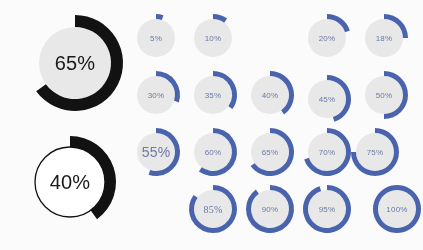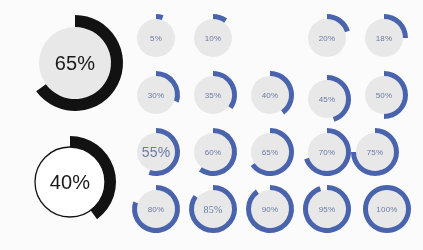--- a/index.html
+++ b/index.html
@@ -132,27 +132,20 @@
       </svg>
       <div class="dlabel" style="font-size: 8px; color: rgb(106, 122, 166);">70%</div>
     </div>
     <div class="donut small" style="left: 348px; top: 125px; width: 54px; height: 54px;">
       <svg width="54" height="54" viewBox="0 0 54 54">
         <circle cx="27" cy="27" r="19" fill="#e8e8e8"></circle>
         <path d="M 27 3 A 24 24 0 1 1 3 27.000000000000004 L 8 27.000000000000004 A 19 19 0 1 0 27 8 Z" fill="#4a63ad"></path>
       </svg>
       <div class="dlabel" style="font-size: 8px; color: rgb(106, 122, 166);">75%</div>
     </div>
-    <div class="donut small" style="left: 129px; top: 182px; width: 54px; height: 54px;">
-      <svg width="54" height="54" viewBox="0 0 54 54">
-        <circle cx="27" cy="27" r="19" fill="#e8e8e8"></circle>
-        <path d="M 27 3 A 24 24 0 1 1 4.174643608916316 19.583592135001254 L 8.929926190392084 21.128677106875994 A 19 19 0 1 0 27 8 Z" fill="#4a63ad"></path>
-      </svg>
-      <div class="dlabel" style="font-size: 8px; color: rgb(106, 122, 166);">80%</div>
-    </div>
     <div class="donut small" style="left: 186px; top: 182px; width: 54px; height: 54px;">
       <svg width="54" height="54" viewBox="0 0 54 54">
         <circle cx="27" cy="27" r="19" fill="#e8e8e8"></circle>
         <path d="M 27 3 A 24 24 0 1 1 7.583592135001258 12.893153944980646 L 11.628677106875996 15.832080206443013 A 19 19 0 1 0 27 8 Z" fill="#4a63ad"></path>
       </svg>
       <div class="dlabel" style="font-size: 10px; color: rgb(106, 122, 166); font-family: Liberation Serif, serif;">85%</div>
     </div>
     <div class="donut small" style="left: 243px; top: 182px; width: 54px; height: 54px;">
       <svg width="54" height="54" viewBox="0 0 54 54">
         <circle cx="27" cy="27" r="19" fill="#e8e8e8"></circle>
@@ -160,20 +153,20 @@
       </svg>
       <div class="dlabel" style="font-size: 8px; color: rgb(106, 122, 166);">90%</div>
     </div>
     <div class="donut small" style="left: 300px; top: 182px; width: 54px; height: 54px;">
       <svg width="54" height="54" viewBox="0 0 54 54">
         <circle cx="27" cy="27" r="19" fill="#e8e8e8"></circle>
         <path d="M 27 3 A 24 24 0 1 1 19.583592135001258 4.174643608916316 L 21.128677106875998 8.929926190392084 A 19 19 0 1 0 27 8 Z" fill="#4a63ad"></path>
       </svg>
       <div class="dlabel" style="font-size: 8px; color: rgb(106, 122, 166);">95%</div>
     </div>
-    <div class="donut small" style="left: 360px; top: 182px; width: 54px; height: 54px; text-decoration: underline;">
+    <div class="donut small" style="left: 370px; top: 182px; width: 54px; height: 54px; text-decoration: underline;">
       <svg width="54" height="54" viewBox="0 0 54 54">
         <circle cx="27" cy="27" r="19" fill="#e8e8e8"></circle>
         <path d="M 27 3 A 24 24 0 1 1 26.999581120979546 3.0000000036554084 L 26.99966838744214 8.000000002893866 A 19 19 0 1 0 27 8 Z" fill="#4a63ad"></path>
       </svg>
       <div class="dlabel" style="font-size: 8px; color: rgb(106, 122, 166);">100%</div>
     </div>
   </div>
 
 </body></html>

